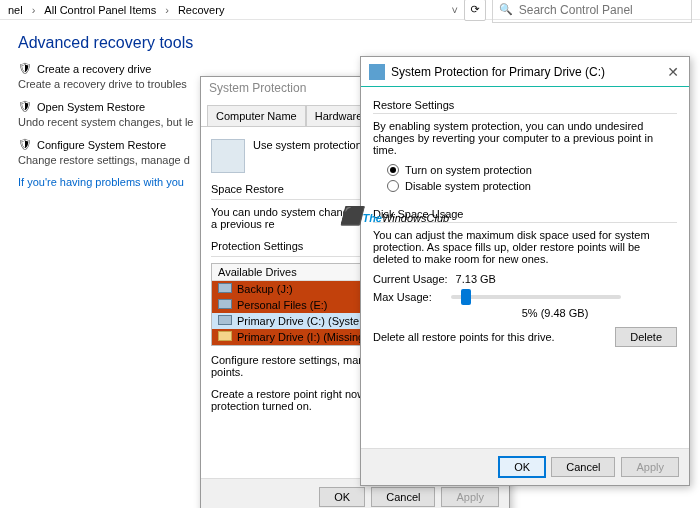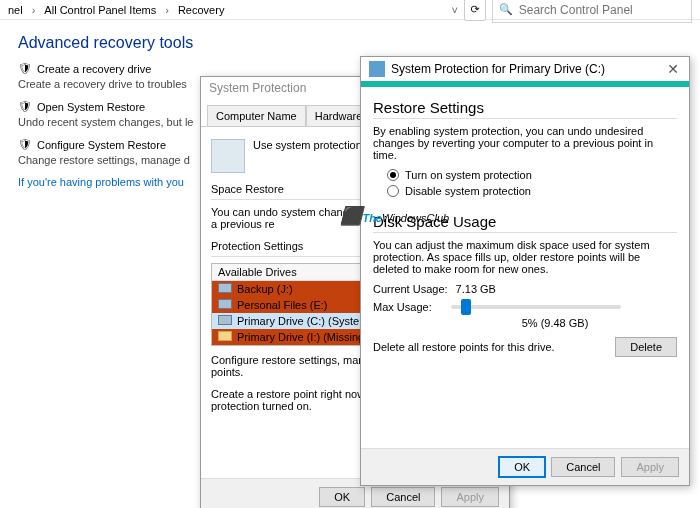--- a/index.html
+++ b/index.html
@@ -24,24 +24,24 @@
 .tab{padding:4px 8px;border:1px solid #ccc;border-bottom:none;background:#f0f0f0;font-size:11px}
 .sec{padding:6px 10px;font-size:11px}
 .grouplabel{color:#000;margin:6px 0 4px}
 .hr{height:1px;background:#ddd;margin:2px 0 6px}
 .drives{border:1px solid #bbb;background:#c2410c}
 .drives .hdr{background:#f7f7f7;padding:2px 6px;border-bottom:1px solid #ddd}
 .drives .row{padding:2px 6px;display:flex;align-items:flex-start;gap:5px}
 .drives .row.sel{background:#cce4f7}
 .dicon{width:14px;height:10px;background:#a8c0d4;border:1px solid #5f7d94}
 .dlg2{left:360px;top:56px;width:330px;height:430px}
-.dlg2 .titlebar{height:30px;display:flex;align-items:center;padding:0 8px;border-bottom:6px solid #14b8a6}
+.dlg2 .titlebar{height:30px;display:flex;align-items:center;padding:0 8px;border-bottom:1px solid #14b8a6}
 .dlg2 .titlebar .tt{flex:1;font-size:12px}
 .dlg2 .close{width:16px;text-align:center;font-size:14px;color:#555}
-.group-title{font-size:15px;margin:8px 0 2px}
+.group-title{font-size:11px;margin:8px 0 2px}
 .group-line{height:1px;background:#ddd;margin-bottom:6px}
 .sec2{padding:4px 12px;font-size:11px;color:#222}
 .radio-row{display:flex;align-items:center;gap:6px;margin:4px 0 4px 14px}
 .radio{width:12px;height:12px;border:1px solid #666;border-radius:50%;display:inline-flex;align-items:center;justify-content:center}
 .radio.on:after{content:"";width:6px;height:6px;background:#000;border-radius:50%}
 .kv{display:flex;gap:8px;margin:6px 0}
 .slider-wrap{display:flex;align-items:center;gap:8px;margin:4px 0}
 .slider{width:170px;height:4px;background:#ddd;position:relative;border-radius:2px}
 .slider .thumb{position:absolute;left:10px;top:-6px;width:10px;height:16px;background:#0078d7;border-radius:2px}
 .btn{border:1px solid #adadad;background:#e1e1e1;padding:3px 14px;font-size:11px}

